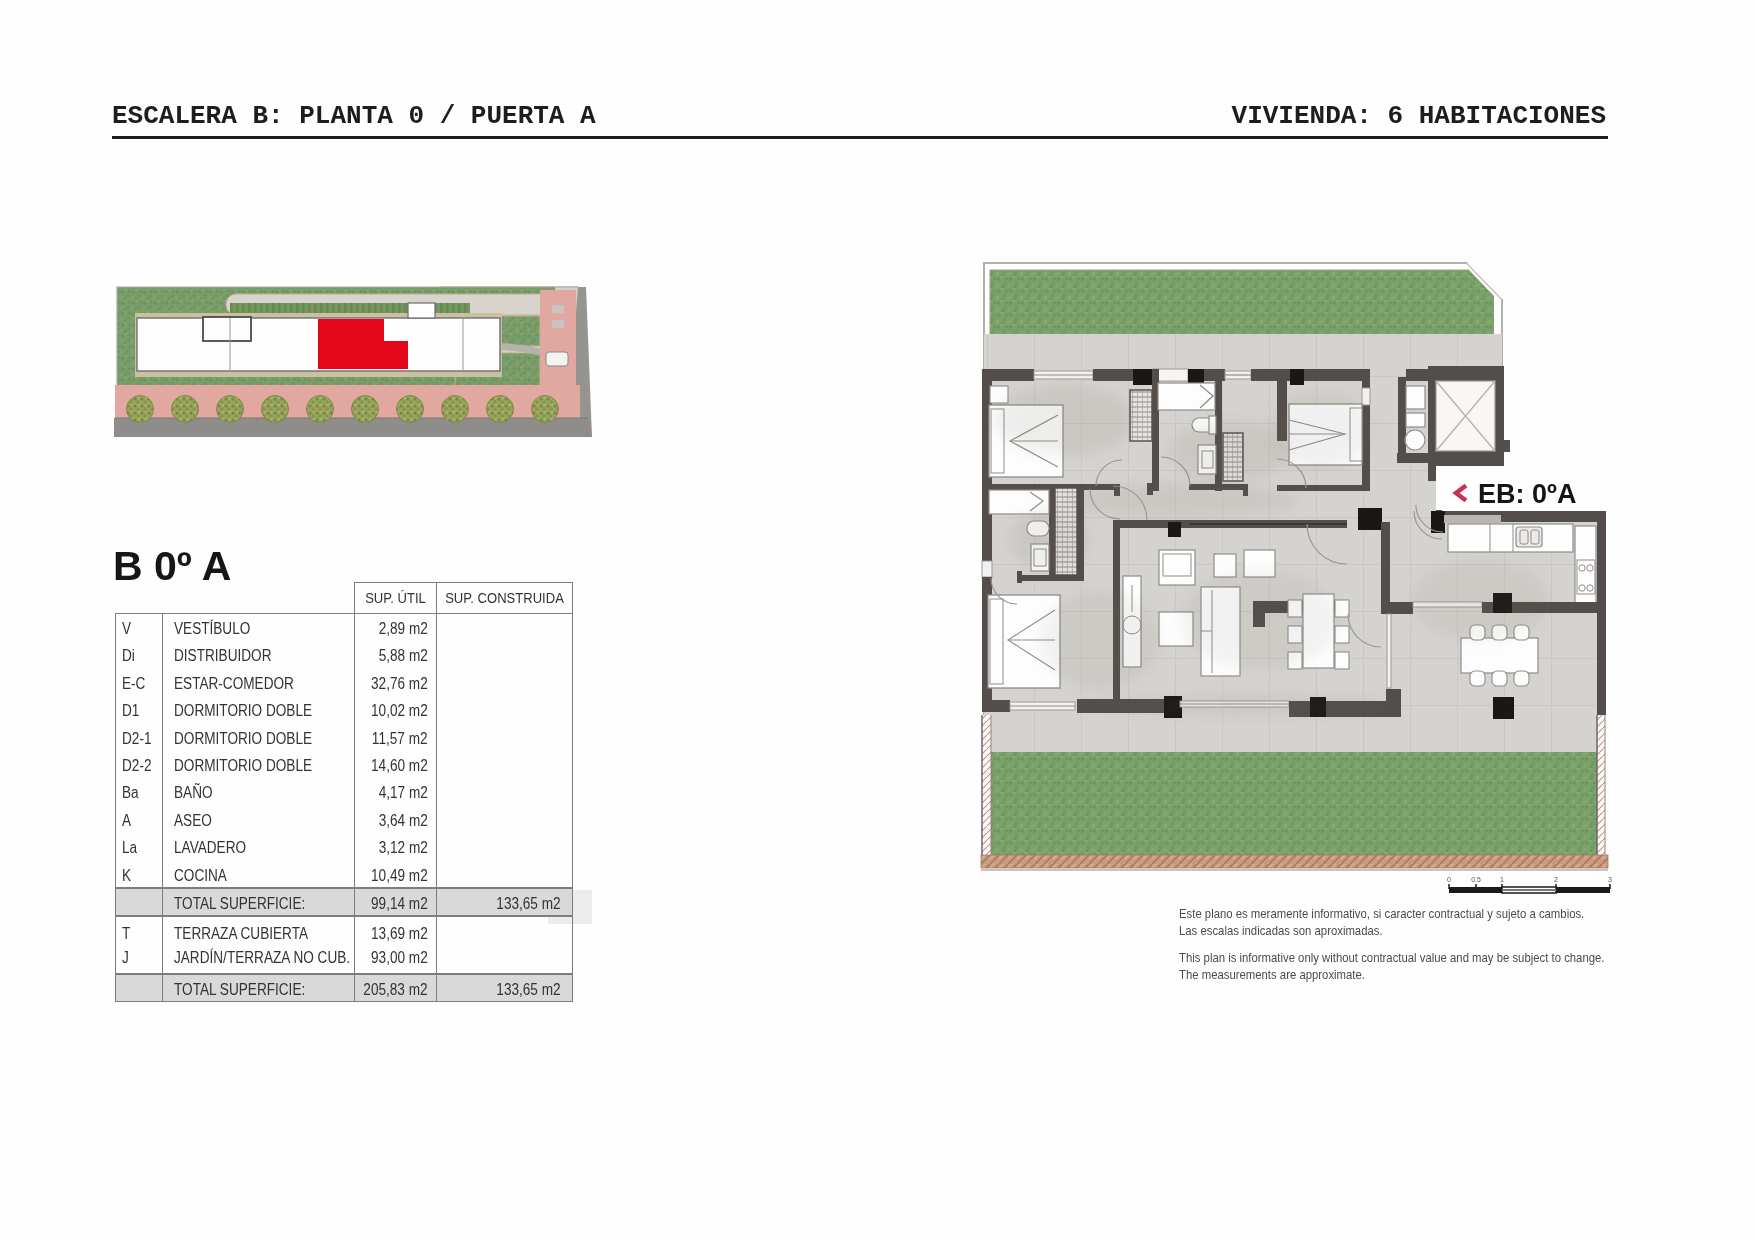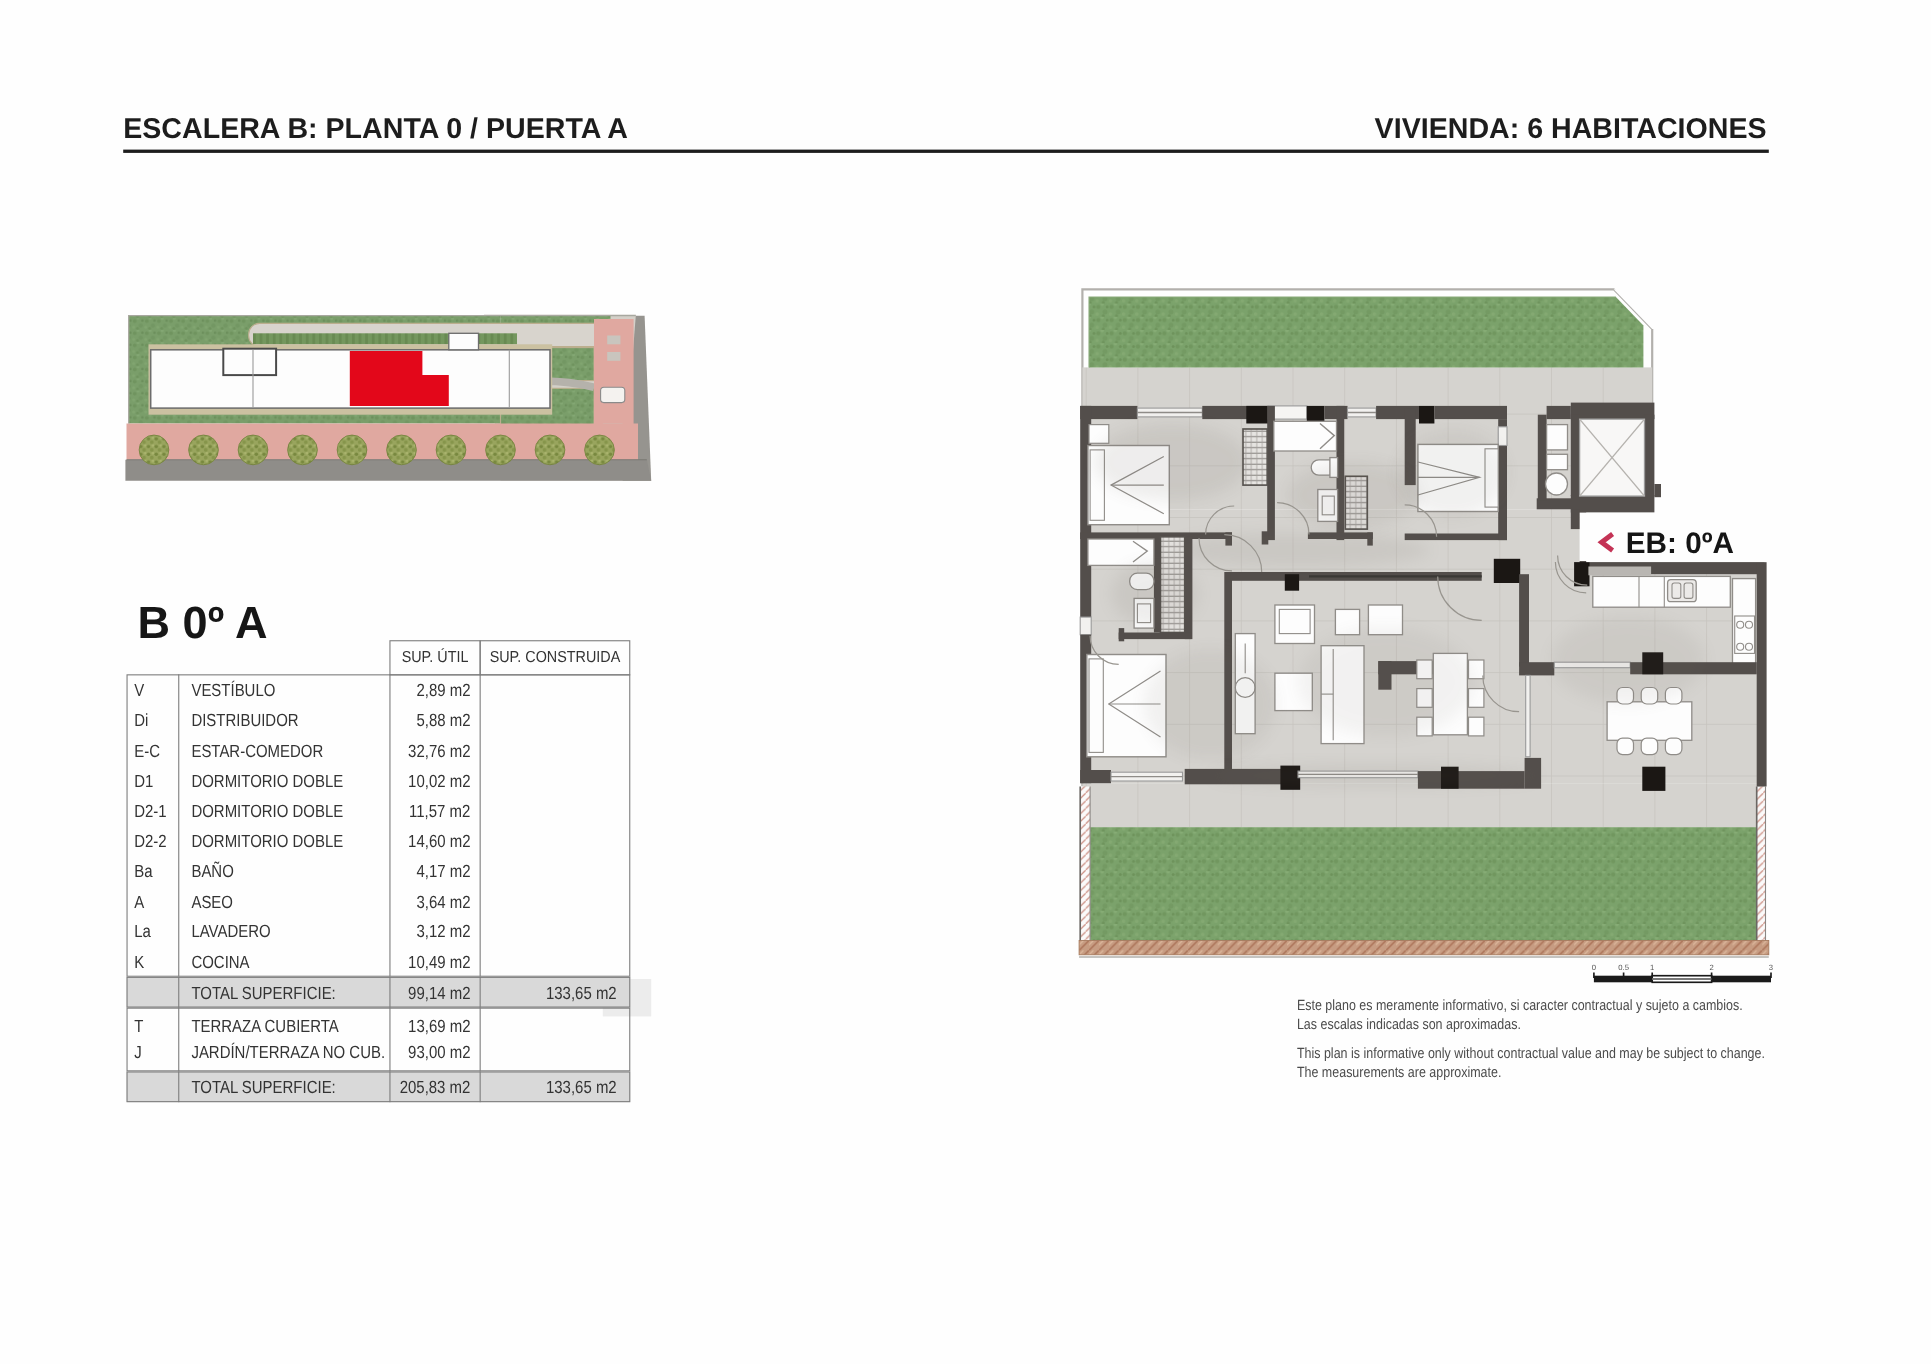--- a/index.html
+++ b/index.html
@@ -1,17 +1,17 @@
 <!DOCTYPE html>
 <html><head><meta charset="utf-8">
 <style>
 html,body{margin:0;padding:0;}
 body{width:1755px;height:1240px;position:relative;background:#fefefe;font-family:"Liberation Sans",sans-serif;overflow:hidden;}
 .abs{position:absolute;}
-.h1{position:absolute;font-size:26px;font-weight:bold;color:#1d1d1d;white-space:nowrap;}
+.h1{position:absolute;font-size:26px;font-weight:bold;color:#1d1d1d;white-space:nowrap;font-family:Liberation Mono, monospace;}
 .tc{position:absolute;font-size:16px;color:#333;white-space:nowrap;transform:scaleX(0.85);transform-origin:0 50%;}
 .tcr{position:absolute;font-size:16px;color:#333;white-space:nowrap;transform:scaleX(0.85);transform-origin:100% 50%;}
 .tcc{position:absolute;font-size:14.5px;color:#333;white-space:nowrap;text-align:center;transform:scaleX(0.9);transform-origin:50% 50%;}
 .dis{position:absolute;font-size:13.5px;color:#4b4b4b;line-height:16.5px;white-space:nowrap;transform:scaleX(0.84);transform-origin:0 0;}
 </style></head>
 <body>
 <div class="h1" style="left:112px;top:101px;">ESCALERA B: PLANTA 0 / PUERTA A</div>
 <div class="h1" style="right:149px;top:101px;">VIVIENDA: 6 HABITACIONES</div>
 <div class="abs" style="left:112px;top:136px;width:1496px;height:3px;background:#1d1d1d;"></div>
 
@@ -67,21 +67,21 @@
 <circle cx="177" cy="131" r="13.5" fill="url(#tree1)" stroke="#75833f" stroke-width="0.8"></circle>
 <circle cx="222" cy="131" r="13.5" fill="url(#tree1)" stroke="#75833f" stroke-width="0.8"></circle>
 <circle cx="267" cy="131" r="13.5" fill="url(#tree1)" stroke="#75833f" stroke-width="0.8"></circle>
 <circle cx="312" cy="131" r="13.5" fill="url(#tree1)" stroke="#75833f" stroke-width="0.8"></circle>
 <circle cx="357" cy="131" r="13.5" fill="url(#tree1)" stroke="#75833f" stroke-width="0.8"></circle>
 <circle cx="402" cy="131" r="13.5" fill="url(#tree1)" stroke="#75833f" stroke-width="0.8"></circle>
 <circle cx="447" cy="131" r="13.5" fill="url(#tree1)" stroke="#75833f" stroke-width="0.8"></circle>
 <polyline points="19,107 19,9 480,9" fill="none" stroke="#a8a8a0" stroke-width="1.2"></polyline>
 </svg>
 
-<div class="abs" style="left:113px;top:543px;font-size:41px;font-weight:bold;color:#161616;margin-left:12px;">B 0º A</div>
+<div class="abs" style="left:113px;top:543px;font-size:41px;font-weight:bold;color:#161616;">B 0º A</div>
 
 <div class="abs" style="left:548px;top:890px;width:44px;height:34px;background:#ececec;"></div>
 <div class="abs" style="left:354px;top:582px;width:83px;height:32px;border:1px solid #7d7d7d;box-sizing:border-box;"></div>
 <div class="abs" style="left:436px;top:582px;width:137px;height:32px;border:1px solid #7d7d7d;box-sizing:border-box;"></div>
 <div class="tcc" style="left:354px;top:590px;width:83px;">SUP. ÚTIL</div>
 <div class="tcc" style="left:436px;top:590px;width:137px;">SUP. CONSTRUIDA</div>
 <div class="abs" style="left:115px;top:613px;width:458px;height:275px;border:1px solid #7d7d7d;box-sizing:border-box;"></div>
 <div class="abs" style="left:162px;top:613px;width:1px;height:275px;background:#7d7d7d;"></div>
 <div class="abs" style="left:354px;top:613px;width:1px;height:275px;background:#7d7d7d;"></div>
 <div class="abs" style="left:436px;top:613px;width:1px;height:275px;background:#7d7d7d;"></div>

